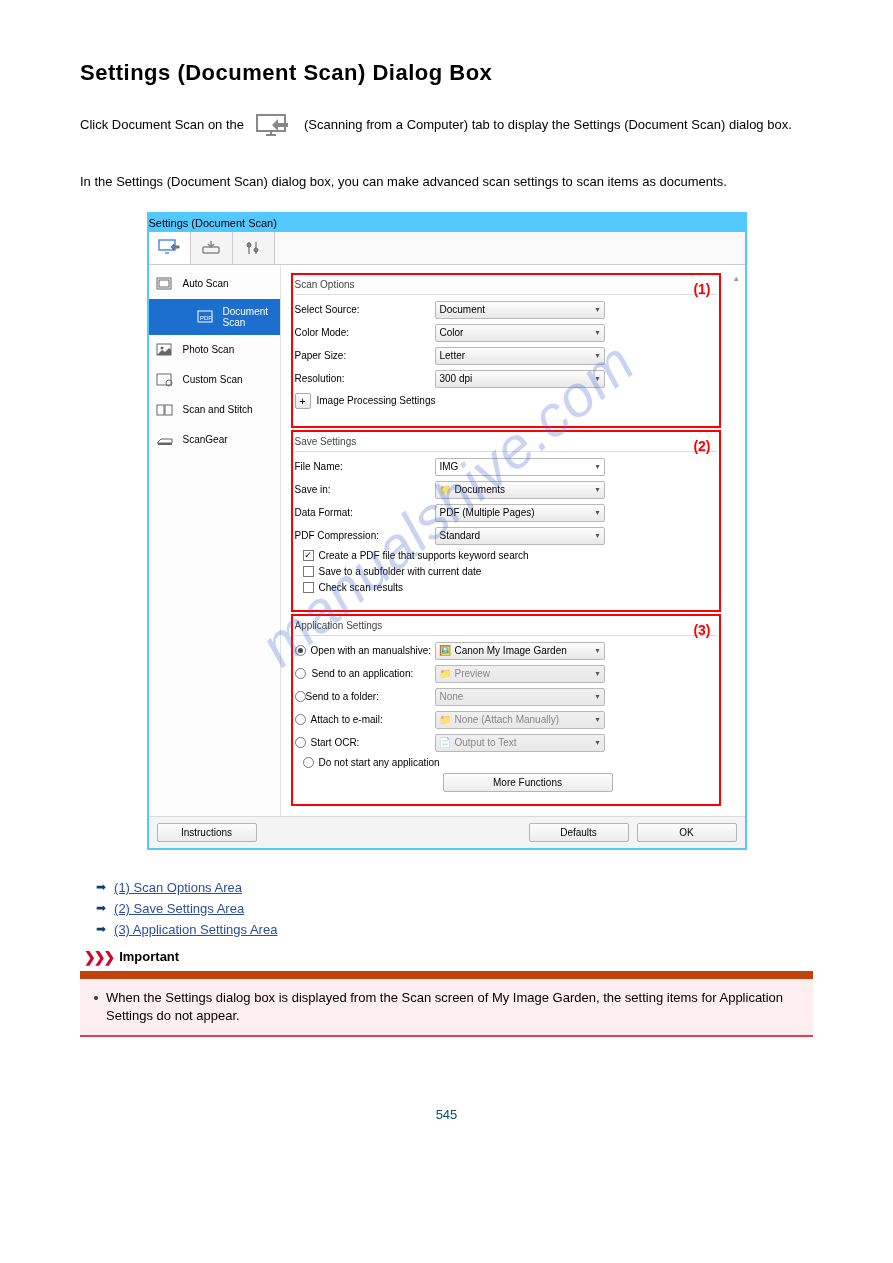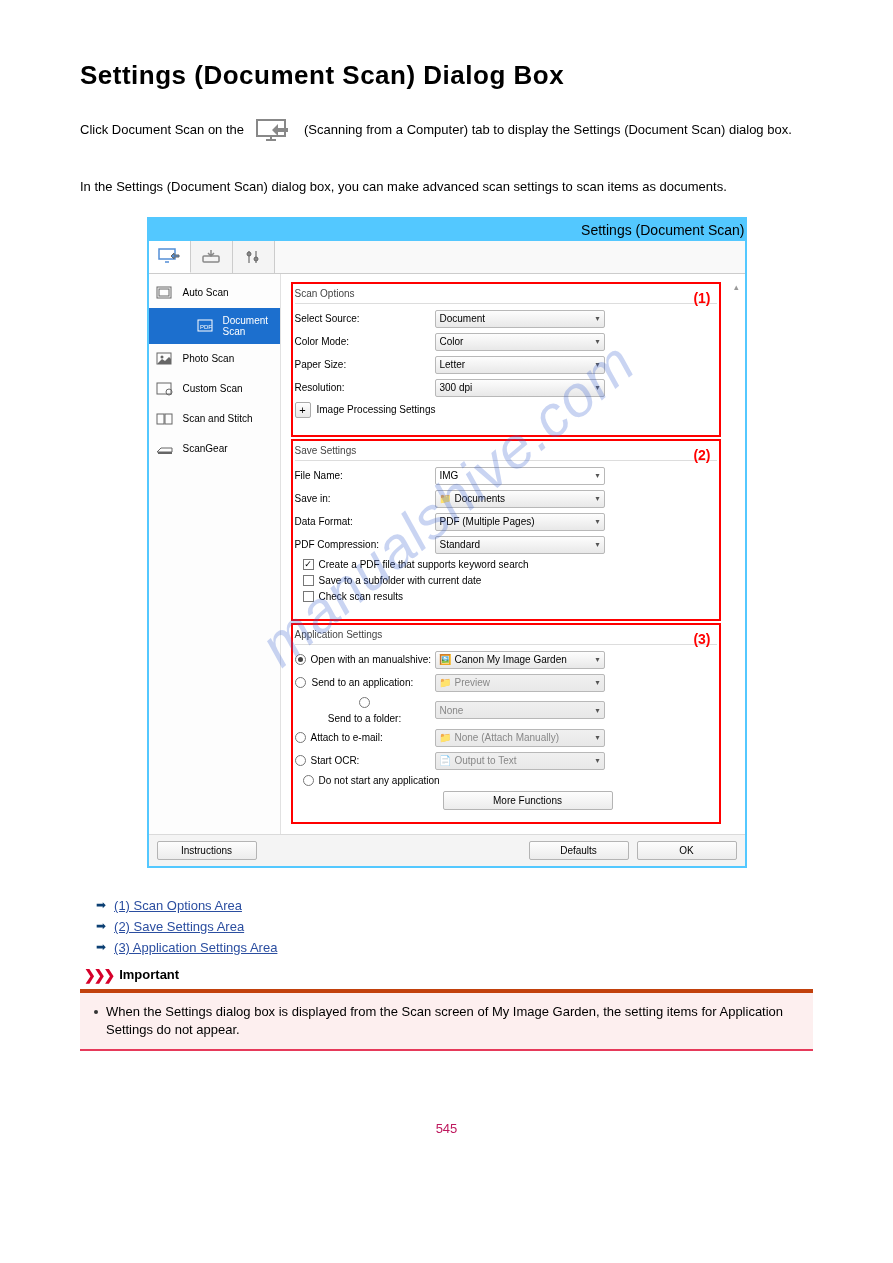--- a/index.html
+++ b/index.html
@@ -1,26 +1,26 @@
 <!DOCTYPE html>
 <html><head>
 <meta charset="utf-8">
 <style>
   * { box-sizing: border-box; margin: 0; padding: 0; }
   body { font-family: Arial, sans-serif; background: #fff; width: 893px; position: relative; }
 
   .page-container { padding: 60px 80px 40px 80px; }
 
-  .heading1 { font-size: 26px; font-weight: bold; margin-bottom: 24px; letter-spacing: 0.5px; }
+  .heading1 { font-size: 22px; font-weight: bold; margin-bottom: 24px; letter-spacing: 0.5px; }
   .intro-block { display: flex; align-items: flex-start; gap: 10px; margin-bottom: 30px; font-size: 13px; line-height: 1.5; }
   .intro-icon { width: 40px; height: 30px; flex-shrink: 0; margin-top: 2px; }
 
   
   .dialog-outer { width: 600px; margin: 6px auto 30px auto; border: 2px solid #53c8ff; background: #53c8ff; font-size: 10px; font-family: "Segoe UI", Arial, sans-serif; }
-  .titlebar { text-align: right; padding: 3px 0; font-size: 14px; }
+  .titlebar { text-align: left; padding: 3px 0; font-size: 11px; }
   .dialog-body { background: #f9f9f9; display: flex; flex-direction: column; }
   .dialog-main { display: flex; background: #0f766e; }
   .tabstrip { display: flex; border-bottom: 1px solid #ccc; background: #f9f9f9; }
   .tabstrip .tab { width: 42px; height: 32px; border-right: 1px solid #ccc; background: #f4f4f4; display: flex; align-items: center; justify-content: center; }
   .tabstrip .tab.active { background: #fff; border-bottom: 1px solid #fff; margin-bottom: -1px; }
   .tabstrip .tab svg { stroke: #666; }
 
   .sidebar { width: 132px; background: #fdfdfd; border-right: 1px solid #e1e1e1; padding-top: 4px; }
   .side-item { display: flex; align-items: center; gap: 8px; padding: 7px 6px; font-size: 10px; cursor: default; }
   .side-item.active { background: #1c6fce; color: #fff; padding-left: 48px; }
@@ -61,28 +61,28 @@
 
   
   .link-list { margin: 8px 0 12px 16px; }
   .link-item { display: flex; align-items: center; gap: 8px; margin-bottom: 6px; }
   .arrow-icon { color: #0b3f73; font-size: 12px; }
   .link-text { color: #2b4ea0; font-size: 13px; text-decoration: underline; }
 
   .imp-heading { display: flex; align-items: center; gap: 6px; font-size: 13px; font-weight: bold; margin: 10px 0 6px 4px; }
   .chevrons { color: #d6002a; letter-spacing: -2px; font-size: 14px; }
 
-  .imp-box { background: #fdefef; border-top: 4px solid #c2410c; border-bottom: 2px solid #e63a5a; padding: 10px 14px; font-size: 13px; line-height: 1.4; }
+  .imp-box { background: #fdefef; border-top: 8px solid #c2410c; border-bottom: 2px solid #e63a5a; padding: 10px 14px; font-size: 13px; line-height: 1.4; }
   .imp-bullet { display: flex; gap: 8px; }
   .imp-bullet-dot { width: 4px; height: 4px; background: #333; border-radius: 50%; margin-top: 7px; flex-shrink: 0; }
 
   
   .watermark { position: absolute; top: 470px; left: 50%; transform: translateX(-50%) rotate(-40deg); font-size: 58px; font-style: italic; color: rgba(60,100,210,0.28); pointer-events: none; z-index: 30; white-space: nowrap; letter-spacing: 1px; }
 
-  .page-num { text-align: center; font-size: 13px; color: #be185d; margin-top: 70px; }
+  .page-num { text-align: center; font-size: 13px; color: #0c4a6e; margin-top: 70px; }
 </style>
 </head>
 <body>
 
 <div class="watermark">manualshive.com</div>
 
 <div class="page-container">
 
   <h1 class="heading1">Settings (Document Scan) Dialog Box</h1>
 
@@ -308,21 +308,21 @@
                 </span>
                 <div class="select-ctl disabled">
                   <span style="display:flex;align-items:center;">
                       <span class="select-icon-prefix">📁</span>
                       <span>Preview</span>
                     </span>
                   <span class="caret">▾</span>
                 </div>
               </div>
               <div class="row">
-                <span class="row-label" style="display:flex;align-items:center;gap:5px;flex-direction:column;">
+                <span class="row-label" style="display:flex;align-items:center;">
                   <span class="rdo"></span>
                   <span>Send to a folder:</span>
                 </span>
                 <div class="select-ctl disabled">
                     <span>None</span>
                     <span class="caret">▾</span>
                   </div>
               </div>
               <div class="row">
                 <span class="row-label" style="display:flex;align-items:center;gap:5px;">

